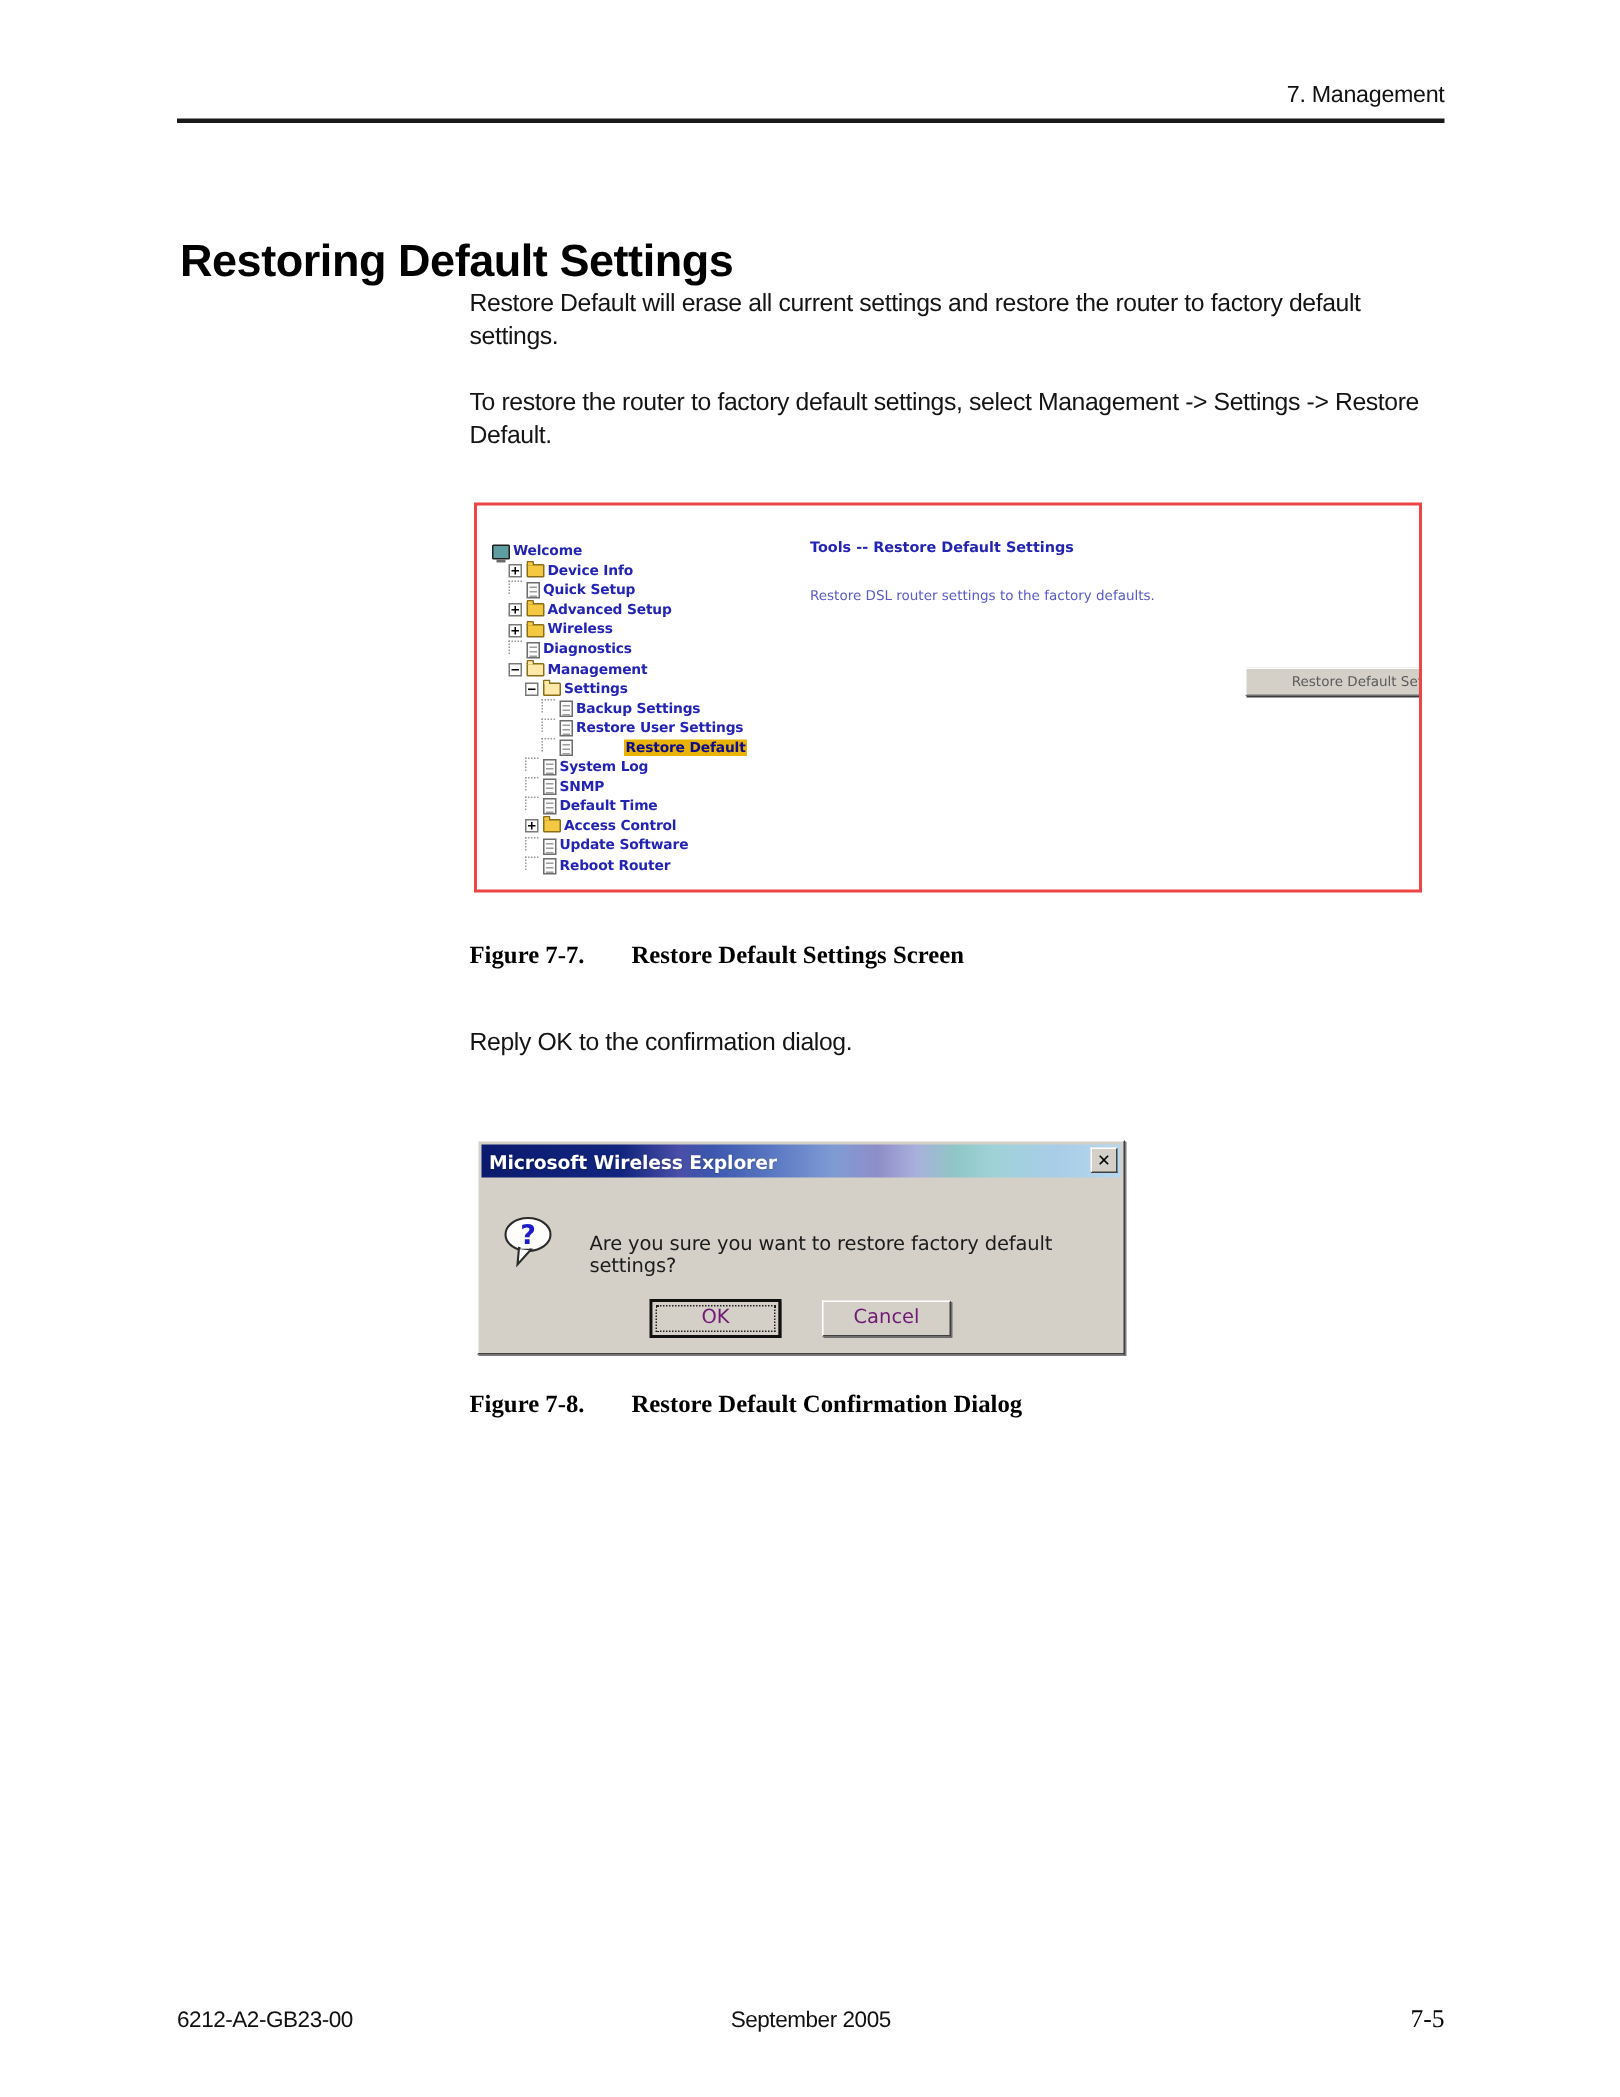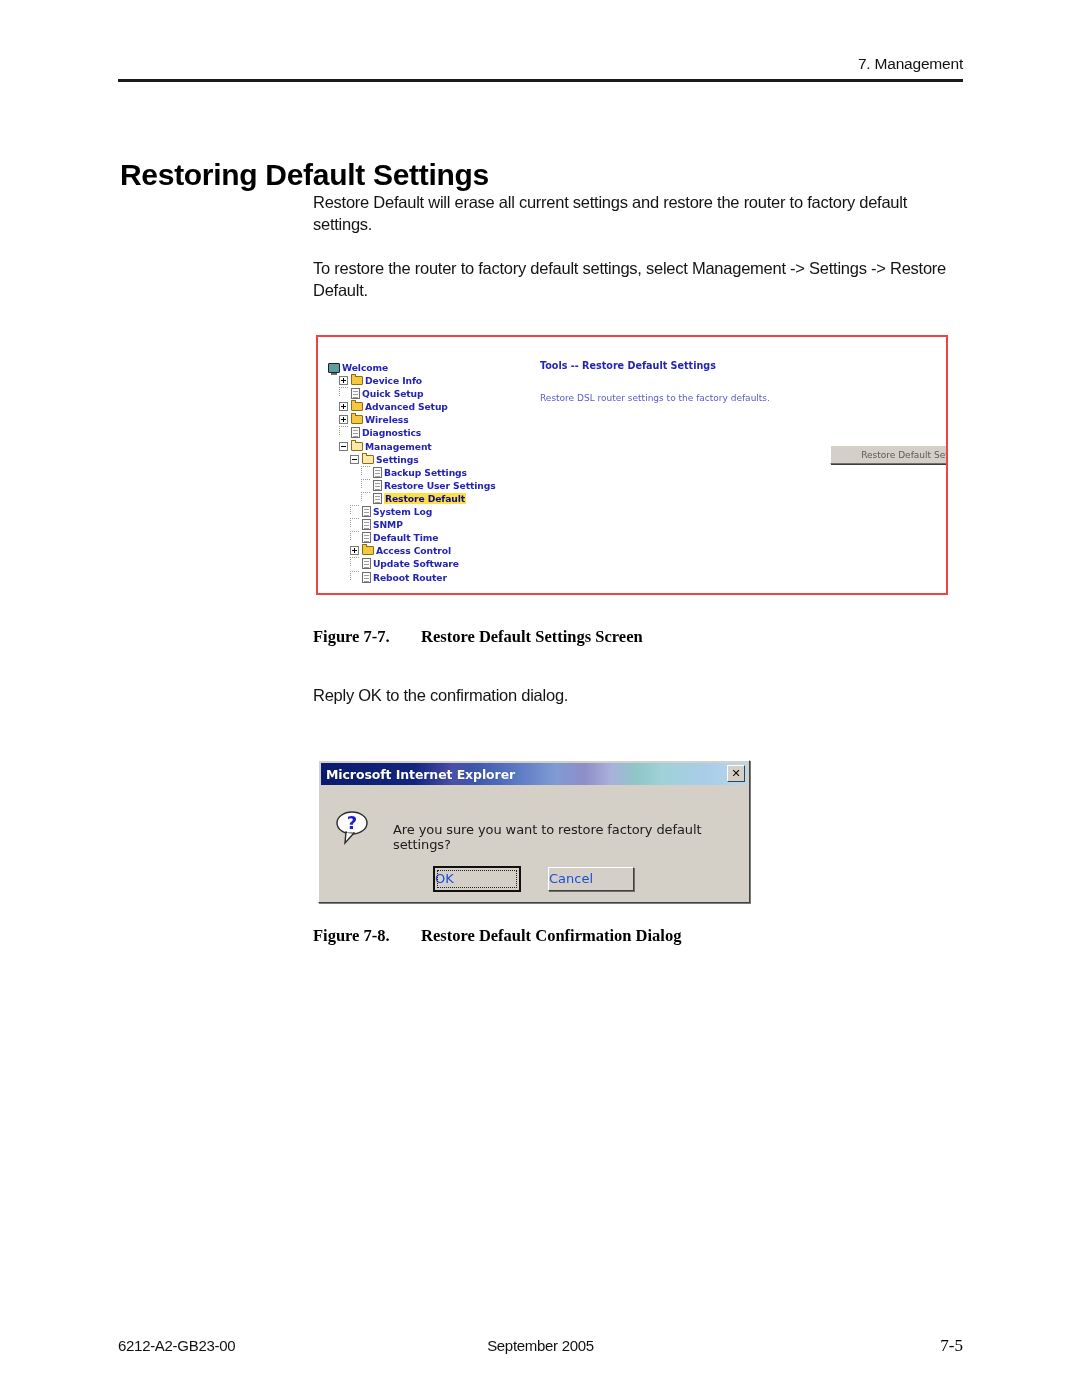--- a/index.html
+++ b/index.html
@@ -108,23 +108,24 @@
   }
   .tree-label {
     font-family: "DejaVu Sans", sans-serif;
     font-size: 9.2px;
     font-weight: bold;
     color: #2424b4;
     letter-spacing: -0.1px;
     vertical-align: middle;
   }
   .tree-label.selected {
-    background: #fde047;
+    background: #eab308;
     color: #0c0c8c;
     padding: 0 1px;
+    margin-left: 32px;
   }
 
   
   .ico {
     display: inline-block;
     vertical-align: middle;
     position: relative;
   }
   .ico-monitor {
     width: 12px; height: 10px;
@@ -347,21 +348,22 @@
   .dlg-btn {
     width: 86px;
     height: 24px;
     background: #d4d0c8;
     border: 1px solid #ffffff;
     border-right-color: #404040;
     border-bottom-color: #404040;
     box-shadow: 1px 1px 0 #6d6d6d;
     box-sizing: border-box;
     font-size: 13px;
-    color: #1d4ed8;
+    color: #701a75;
+    text-align: center;
     line-height: 22px;
     position: relative;
   }
   .dlg-btn.default {
     outline: 2px solid #101010;
     outline-offset: -1px;
   }
   .dlg-btn.default::after {
     content: "";
     position: absolute;
@@ -448,21 +450,21 @@
 </div>
 
 <div class="fig-caption" id="caption-7-7">
   <span class="fig-num">Figure 7-7.</span><span>Restore Default Settings Screen</span>
 </div>
 
 <div class="reply-note">Reply OK to the confirmation dialog.</div>
 
 <div class="ie-dialog">
   <div class="ie-titlebar">
-    <span class="ie-title-text">Microsoft Internet Explorer</span>
+    <span class="ie-title-text">Microsoft Wireless Explorer</span>
     <span class="ie-close-btn">✕</span>
   </div>
   <div class="ie-body">
     <span class="q-icon">
       <svg width="40" height="36" viewBox="0 0 40 36" xmlns="http://www.w3.org/2000/svg">
         <path d="M4 13 A15 11 0 1 1 34 13 A15 11 0 1 1 4 13 Z" fill="#fdfdfd" stroke="#2b2b2b" stroke-width="1.4"></path>
         <path d="M13 22 L12 33 L21 23 Z" fill="#fdfdfd" stroke="#2b2b2b" stroke-width="1.4"></path>
         <path d="M14 21.5 L20 21.5" stroke="#fdfdfd" stroke-width="2"></path>
         <text x="19" y="19" font-family="DejaVu Sans, sans-serif" font-size="18" font-weight="bold" fill="#1c1cc8" text-anchor="middle">?</text>
       </svg>

